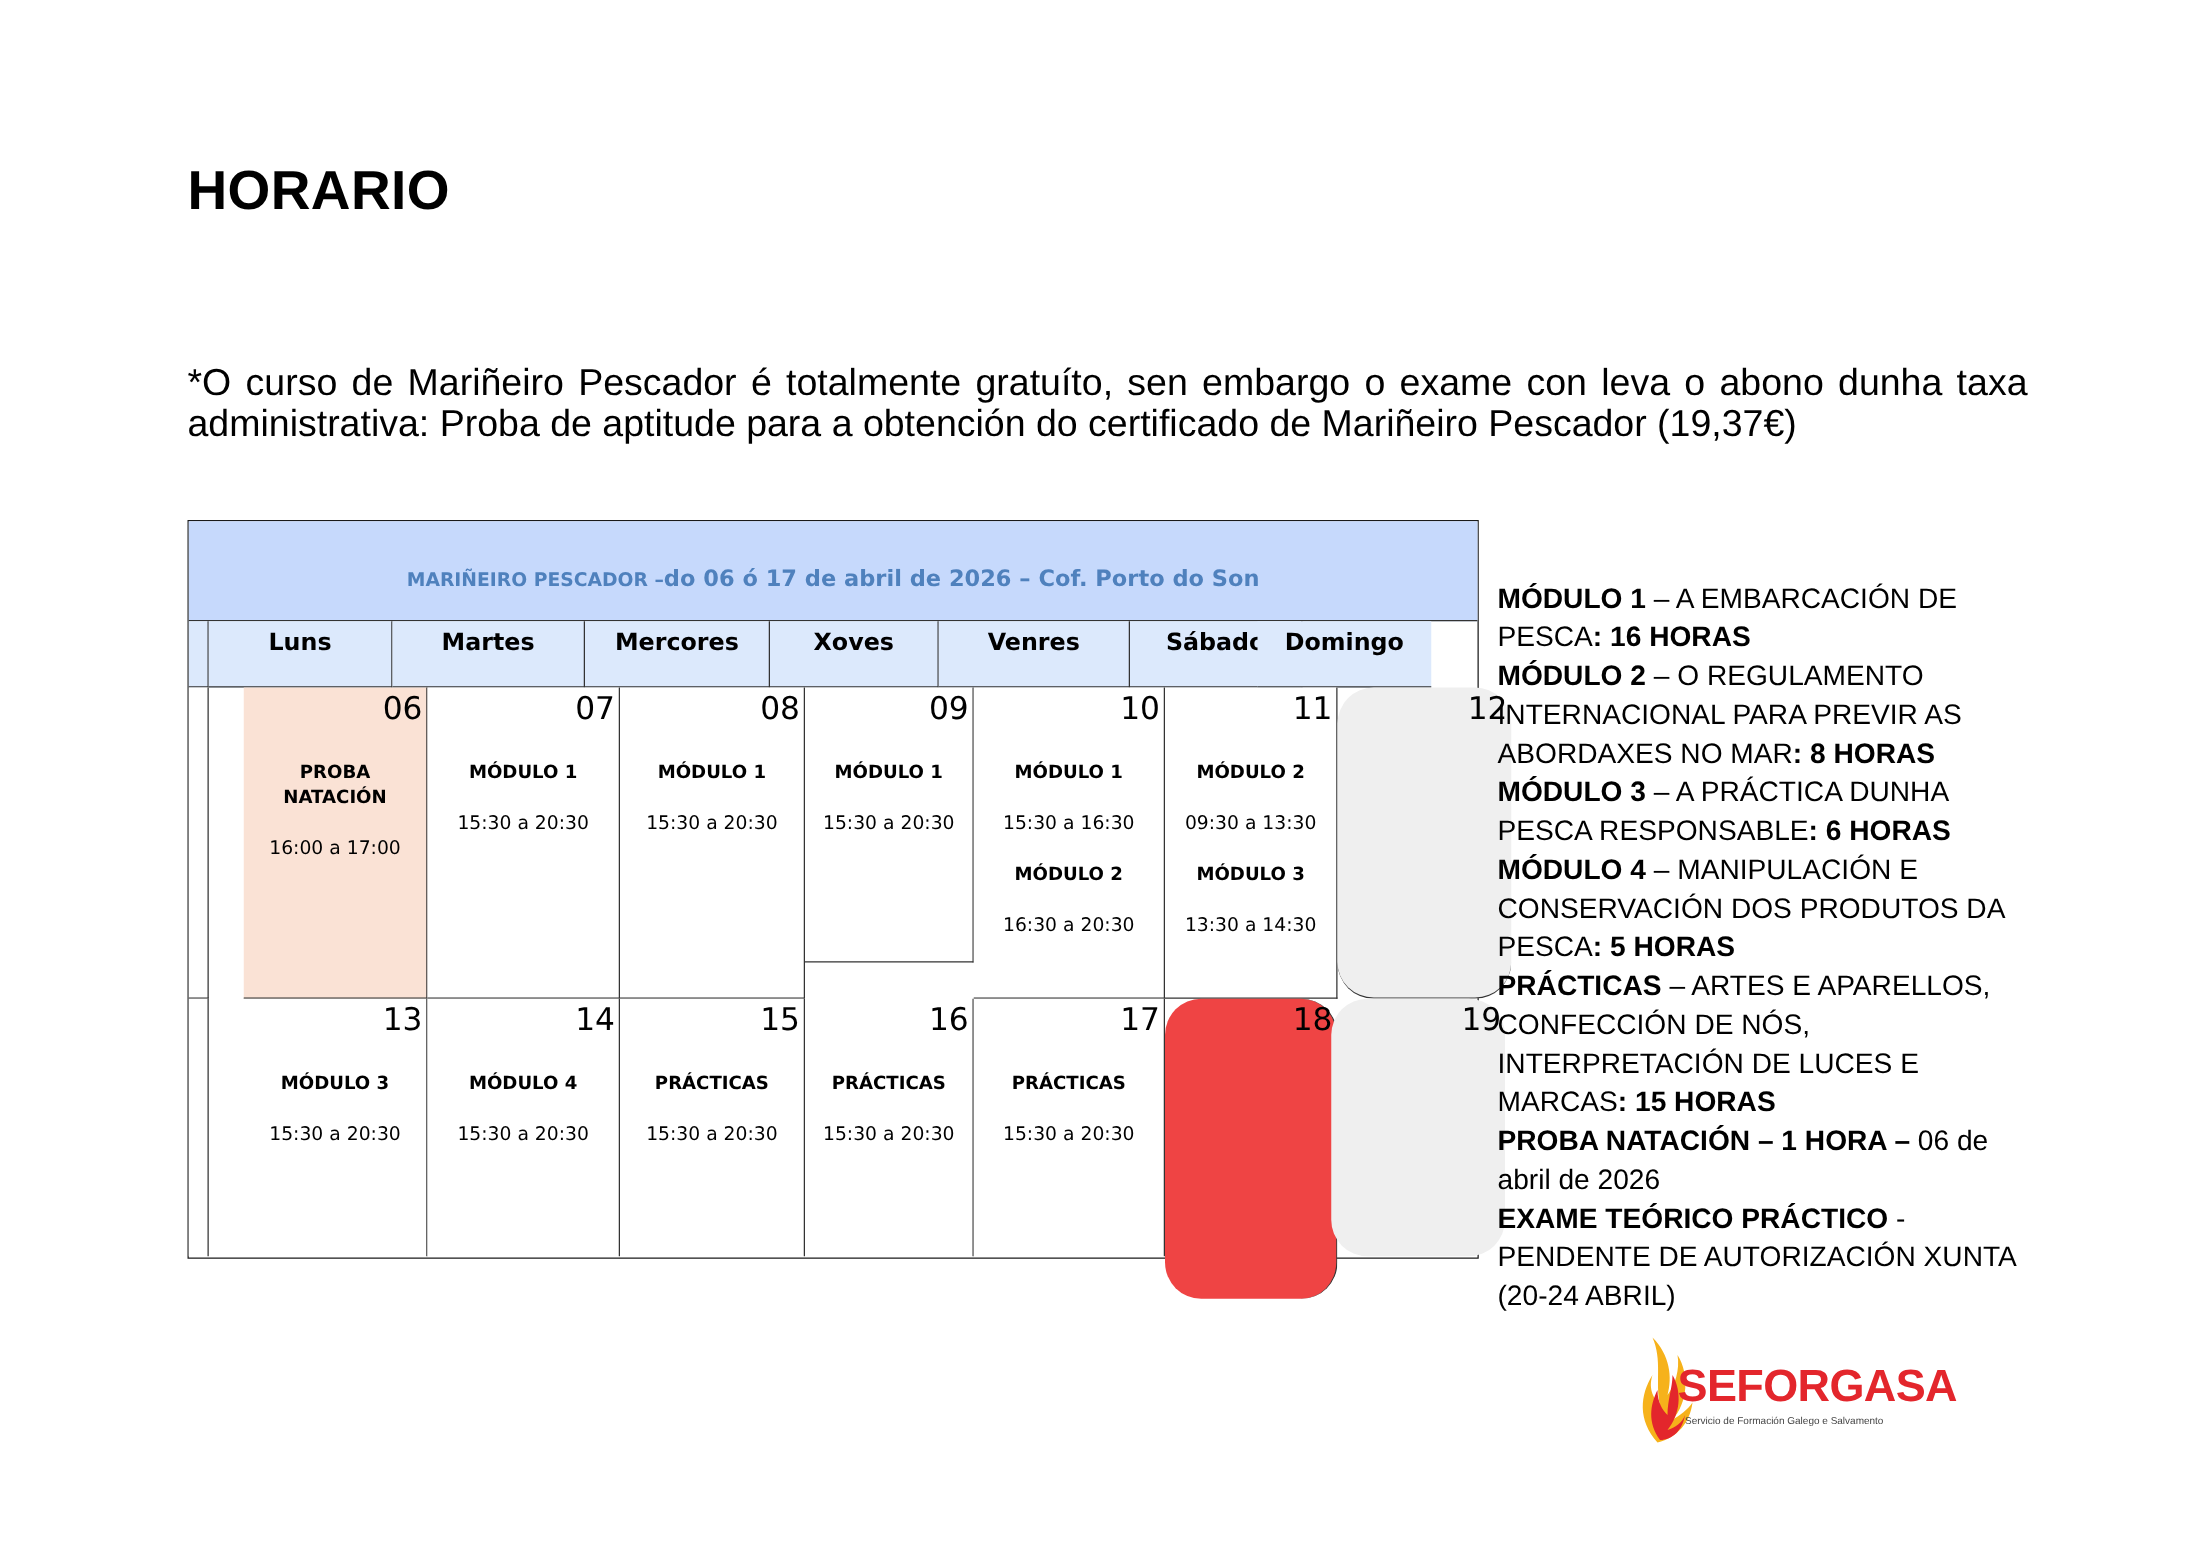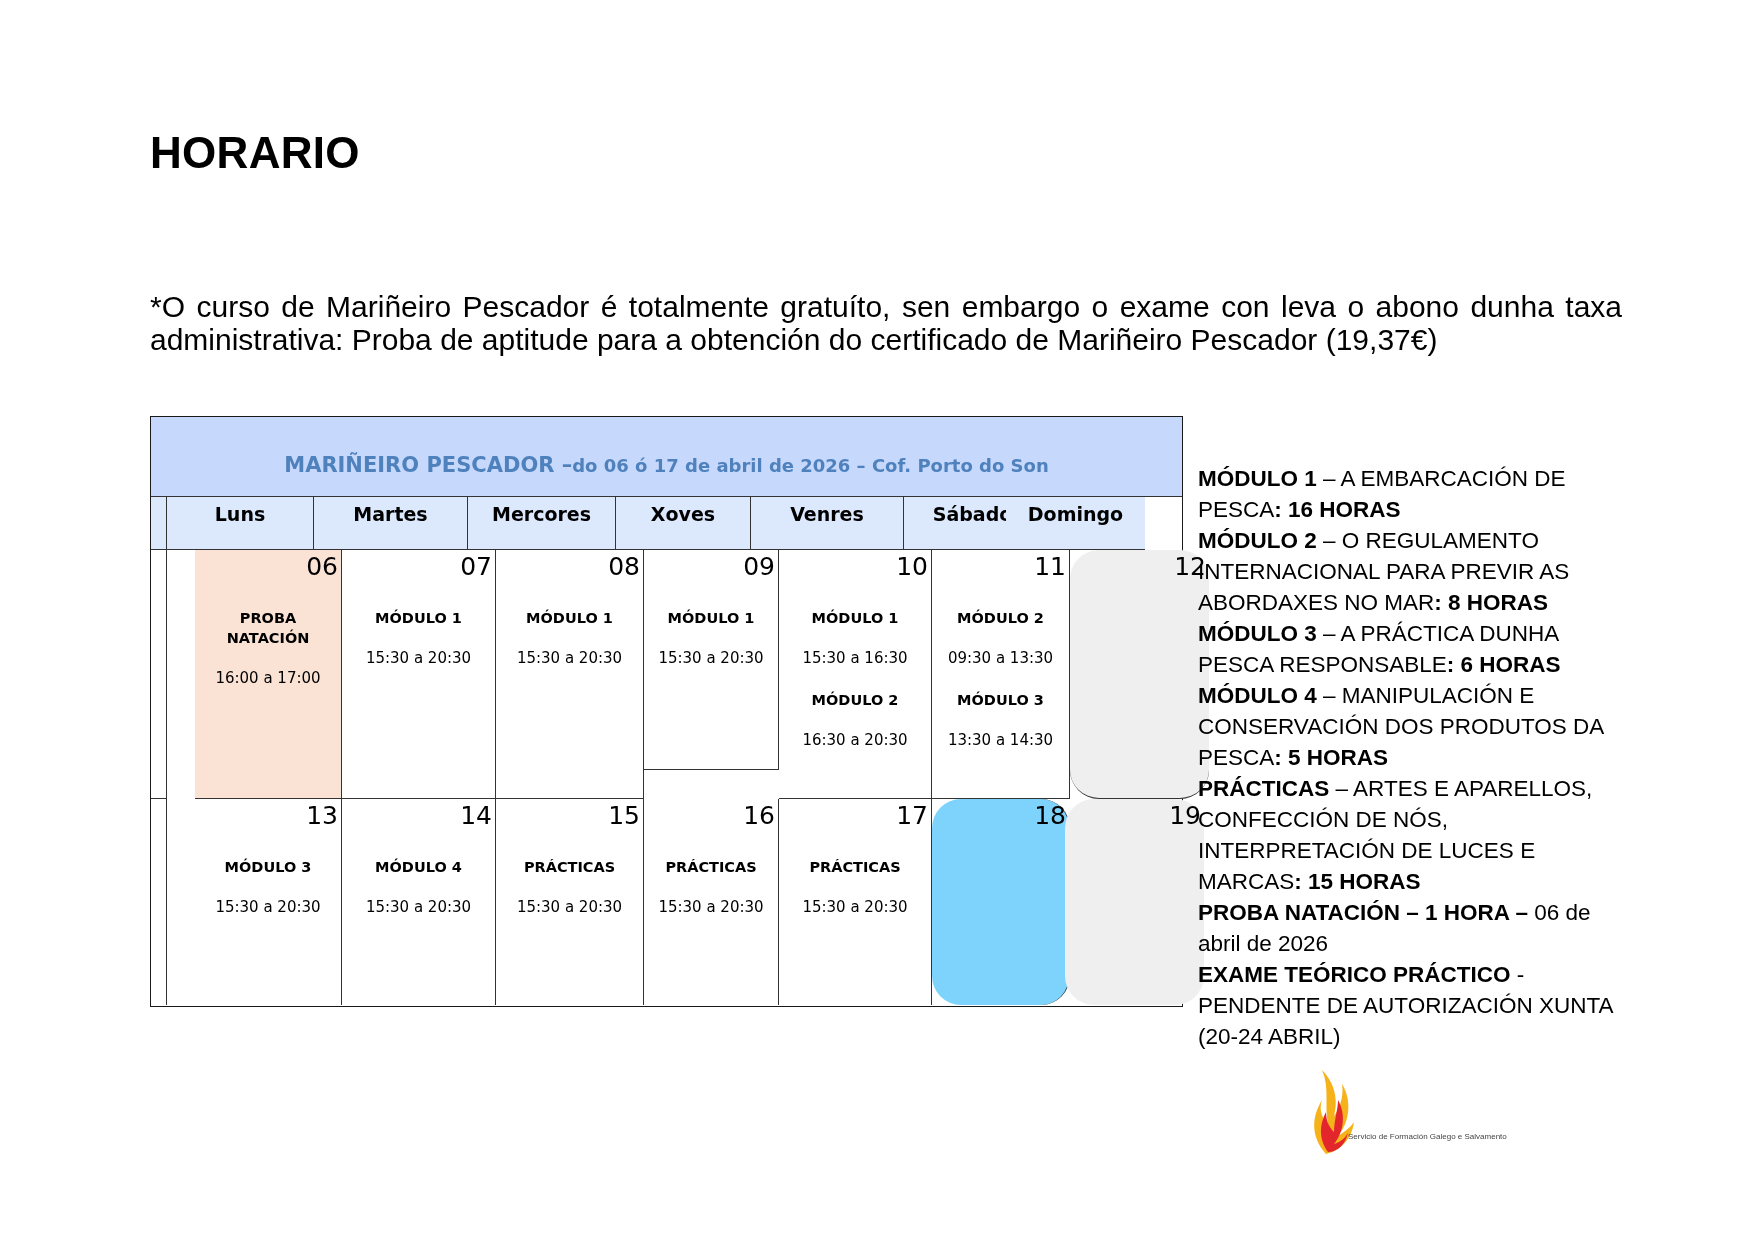--- a/index.html
+++ b/index.html
@@ -2,21 +2,21 @@
 <html><head>
 <meta charset="utf-8">
 <style>
   html, body { margin: 0; padding: 0; background: #ffffff; }
   body { width: 1755px; height: 1241px; position: relative; overflow: hidden; font-family: "Liberation Sans", "DejaVu Sans", sans-serif; color: #000; }
   .page-title { position: absolute; left: 150px; top: 128px; font-size: 44px; font-weight: bold; letter-spacing: 0.3px; }
   .note { position: absolute; left: 150px; top: 290px; width: 1472px; font-size: 30px; line-height: 33px; text-align: justify; }
   .sched { position: absolute; left: 150px; top: 416px; width: 1033px; height: 591px; border: 1.5px solid #1a1a1a; box-sizing: border-box; }
   .title-band { position: absolute; left: 0; top: 0; width: 100%; height: 80px; background: #c6d9fc; border-bottom: 1.5px solid #333; box-sizing: border-box; }
   .title-band .title { position: absolute; left: 0; right: 0; top: 36px; text-align: center; color: #4f81bd; font-family: "DejaVu Sans", sans-serif; font-weight: bold; white-space: nowrap; }
-  .title-band .t1 { font-size: 21px; }
+  .title-band .t1 { font-size: 15px; }
   .title-band .t2 { font-size: 18px; }
   .hdr { position: absolute; top: 80px; height: 53px; background: #dce9fc; border-right: 1.5px solid #333; border-bottom: 1.5px solid #333; box-sizing: border-box; text-align: center; font-family: "DejaVu Sans", sans-serif; font-weight: bold; font-size: 19px; padding-top: 6px; }
   .hdr.first { background: #dce9fc; }
   .cell { position: absolute; border-right: 1.5px solid #333; border-bottom: 1.5px solid #333; box-sizing: border-box; background: #fff; font-family: "DejaVu Sans", sans-serif; text-align: center; margin-left: 28px; }
   .cell .day { position: absolute; right: 3px; top: 2px; font-size: 25px; line-height: 30px; }
   .cell .ev { position: absolute; left: 0; right: 0; top: 58px; }
   .cell .lbl { font-weight: bold; font-size: 14.5px; line-height: 20px; }
   .cell .time { font-size: 15px; line-height: 20px; margin-top: 20px; margin-bottom: 22px; }
   .cell.swim { background: #fae2d5; }
   .cell.weekend { background: #efefef; border-radius: 29px; }
@@ -130,21 +130,21 @@
       <div class="time">15:30 a 20:30</div>
     </div>
   </div>
   <div class="cell" style="left:600px;top:382px;width:153px;height:206px;border-bottom:none;">
     <div class="day">17</div>
     <div class="ev">
       <div class="lbl">PRÁCTICAS</div>
       <div class="time">15:30 a 20:30</div>
     </div>
   </div>
-  <div class="cell weekend" style="left:753px;top:382px;width:138px;height:206px;border-bottom:none;background:#7dd3fc;">
+  <div class="cell weekend" style="left:753px;top:382px;width:138px;height:240px;border-bottom:none;background:#ef4444;">
     <div class="day">18</div>
   </div>
   <div class="cell weekend" style="left:886px;top:382px;width:139px;height:206px;border-right:none;border-bottom:none;">
     <div class="day">19</div>
   </div>
 </div>
 
 <div class="legend">
   <div><b>MÓDULO 1</b><span> – A EMBARCACIÓN DE PESCA</span><b><span>: </span><span>16 HORAS</span></b></div>
   <div><b>MÓDULO 2</b><span> – O REGULAMENTO INTERNACIONAL PARA PREVIR AS ABORDAXES NO MAR</span><b><span>: </span><span>8 HORAS</span></b></div>
@@ -153,14 +153,15 @@
   <div><b>PRÁCTICAS</b><span> – ARTES E APARELLOS, CONFECCIÓN DE NÓS, INTERPRETACIÓN DE LUCES E MARCAS</span><b><span>: </span><span>15 HORAS</span></b></div>
   <div><b>PROBA NATACIÓN – 1 HORA –</b><span> 06 de abril de 2026</span></div>
   <div><b>EXAME TEÓRICO PRÁCTICO</b><span> - PENDENTE DE AUTORIZACIÓN XUNTA (20-24 ABRIL)</span></div>
 </div>
 
 <div class="logo">
   <svg width="50" height="90" viewBox="0 0 50 90" style="position:absolute;left:0;top:0;">
     <path d="M18 88 C2 70 4 50 14 34 C10 46 16 54 20 58 C16 40 22 22 14 4 C28 18 30 36 26 50 C32 42 36 30 34 18 C44 34 42 56 30 70 C36 66 42 62 46 56 C44 72 34 84 18 88 Z" fill="#f6b21b"></path>
     <path d="M20 86 C10 72 12 58 18 46 C18 56 22 62 26 66 C26 54 30 44 30 34 C38 48 36 66 26 78 C32 76 38 72 40 66 C38 78 30 86 20 86 Z" fill="#e3262c"></path>
   </svg>
+  <div class="word">SEFORGASA</div>
   <div class="sub">Servicio de Formación Galego e Salvamento</div>
 </div>
 
 </body></html>

